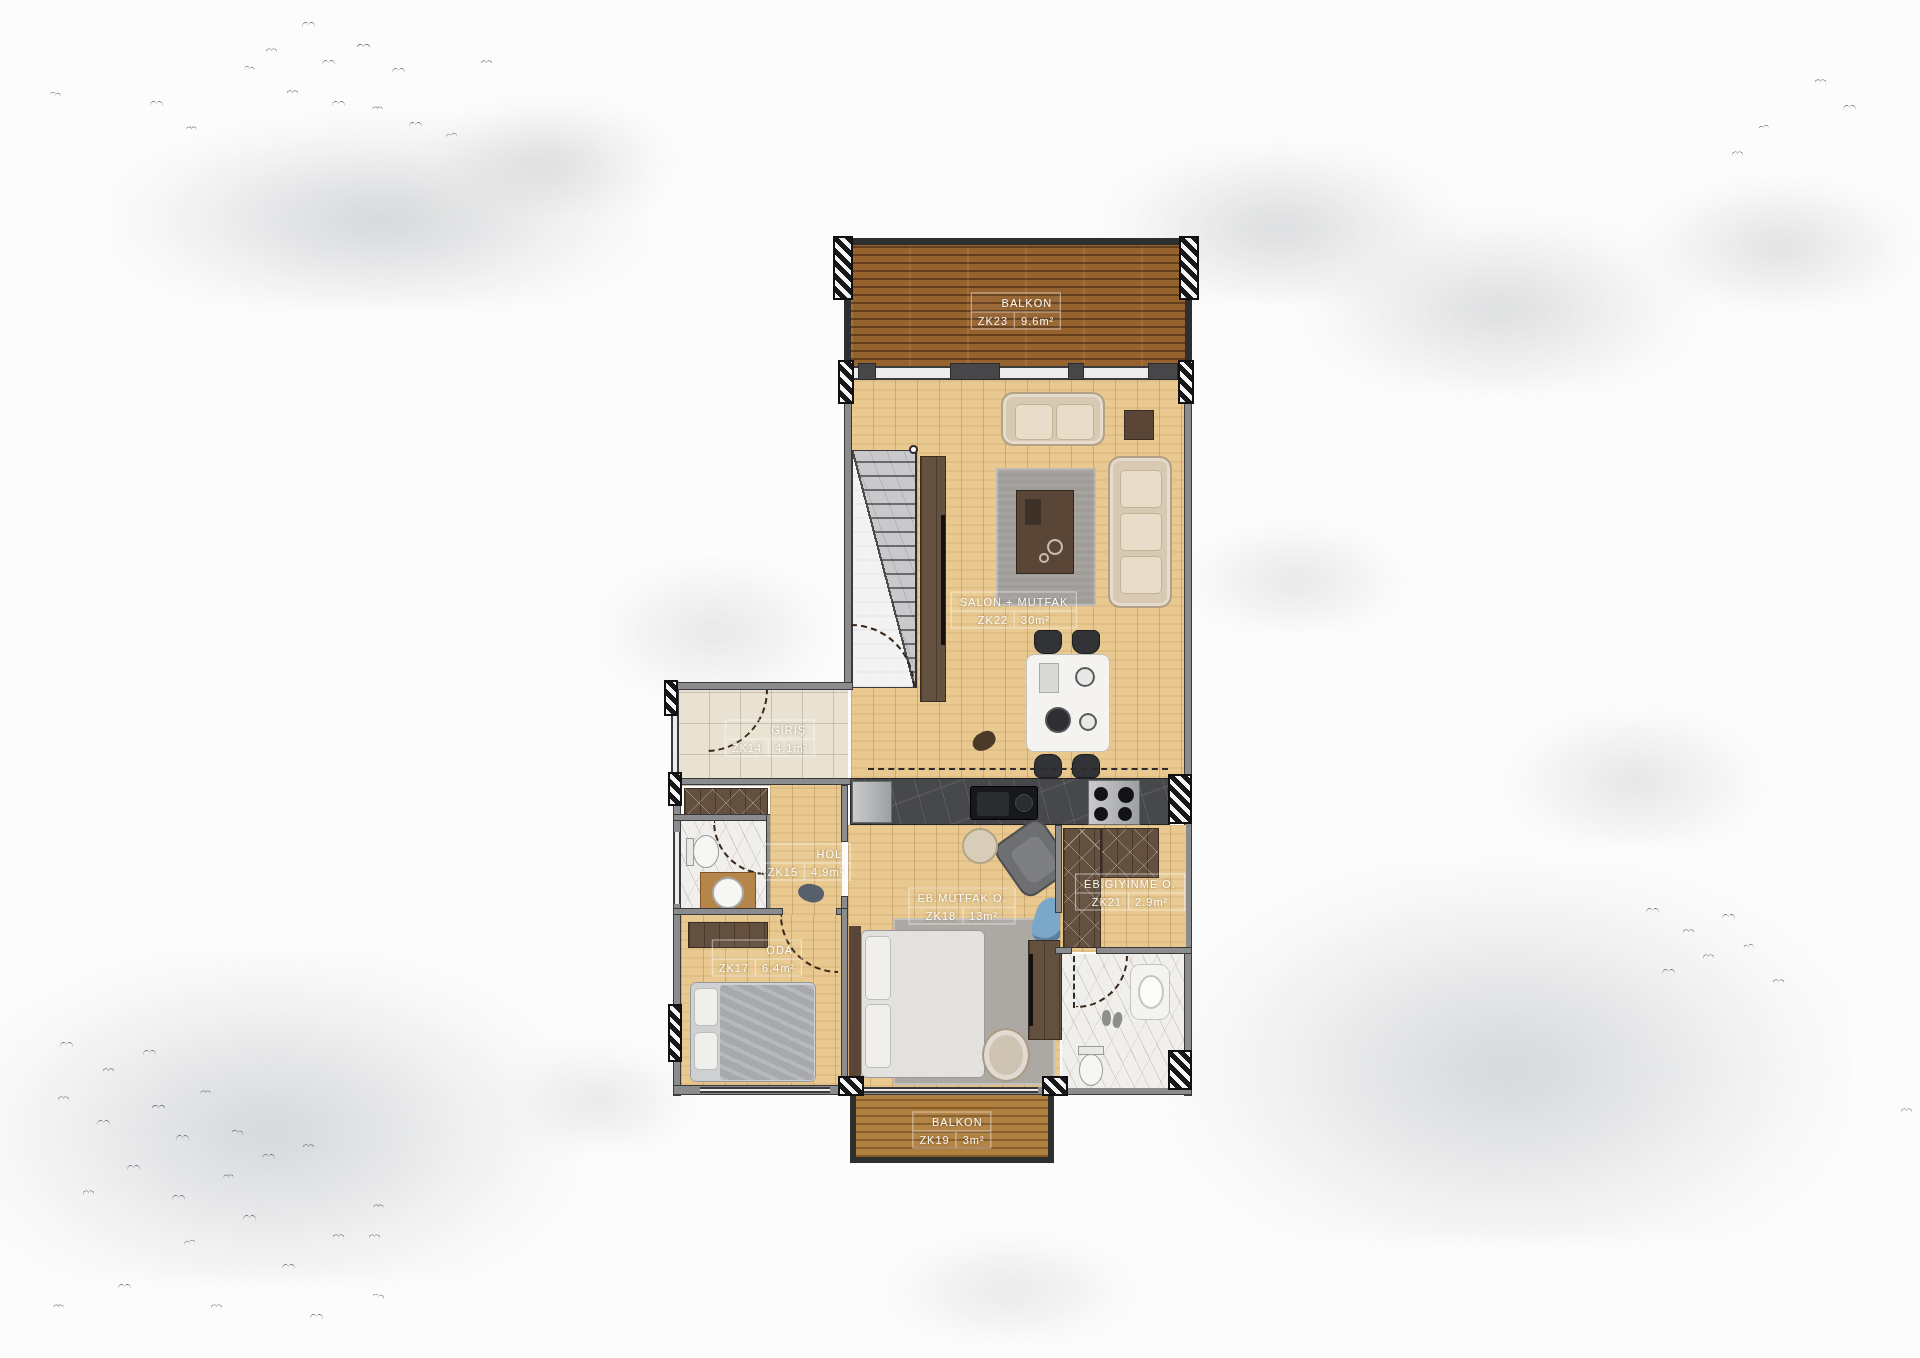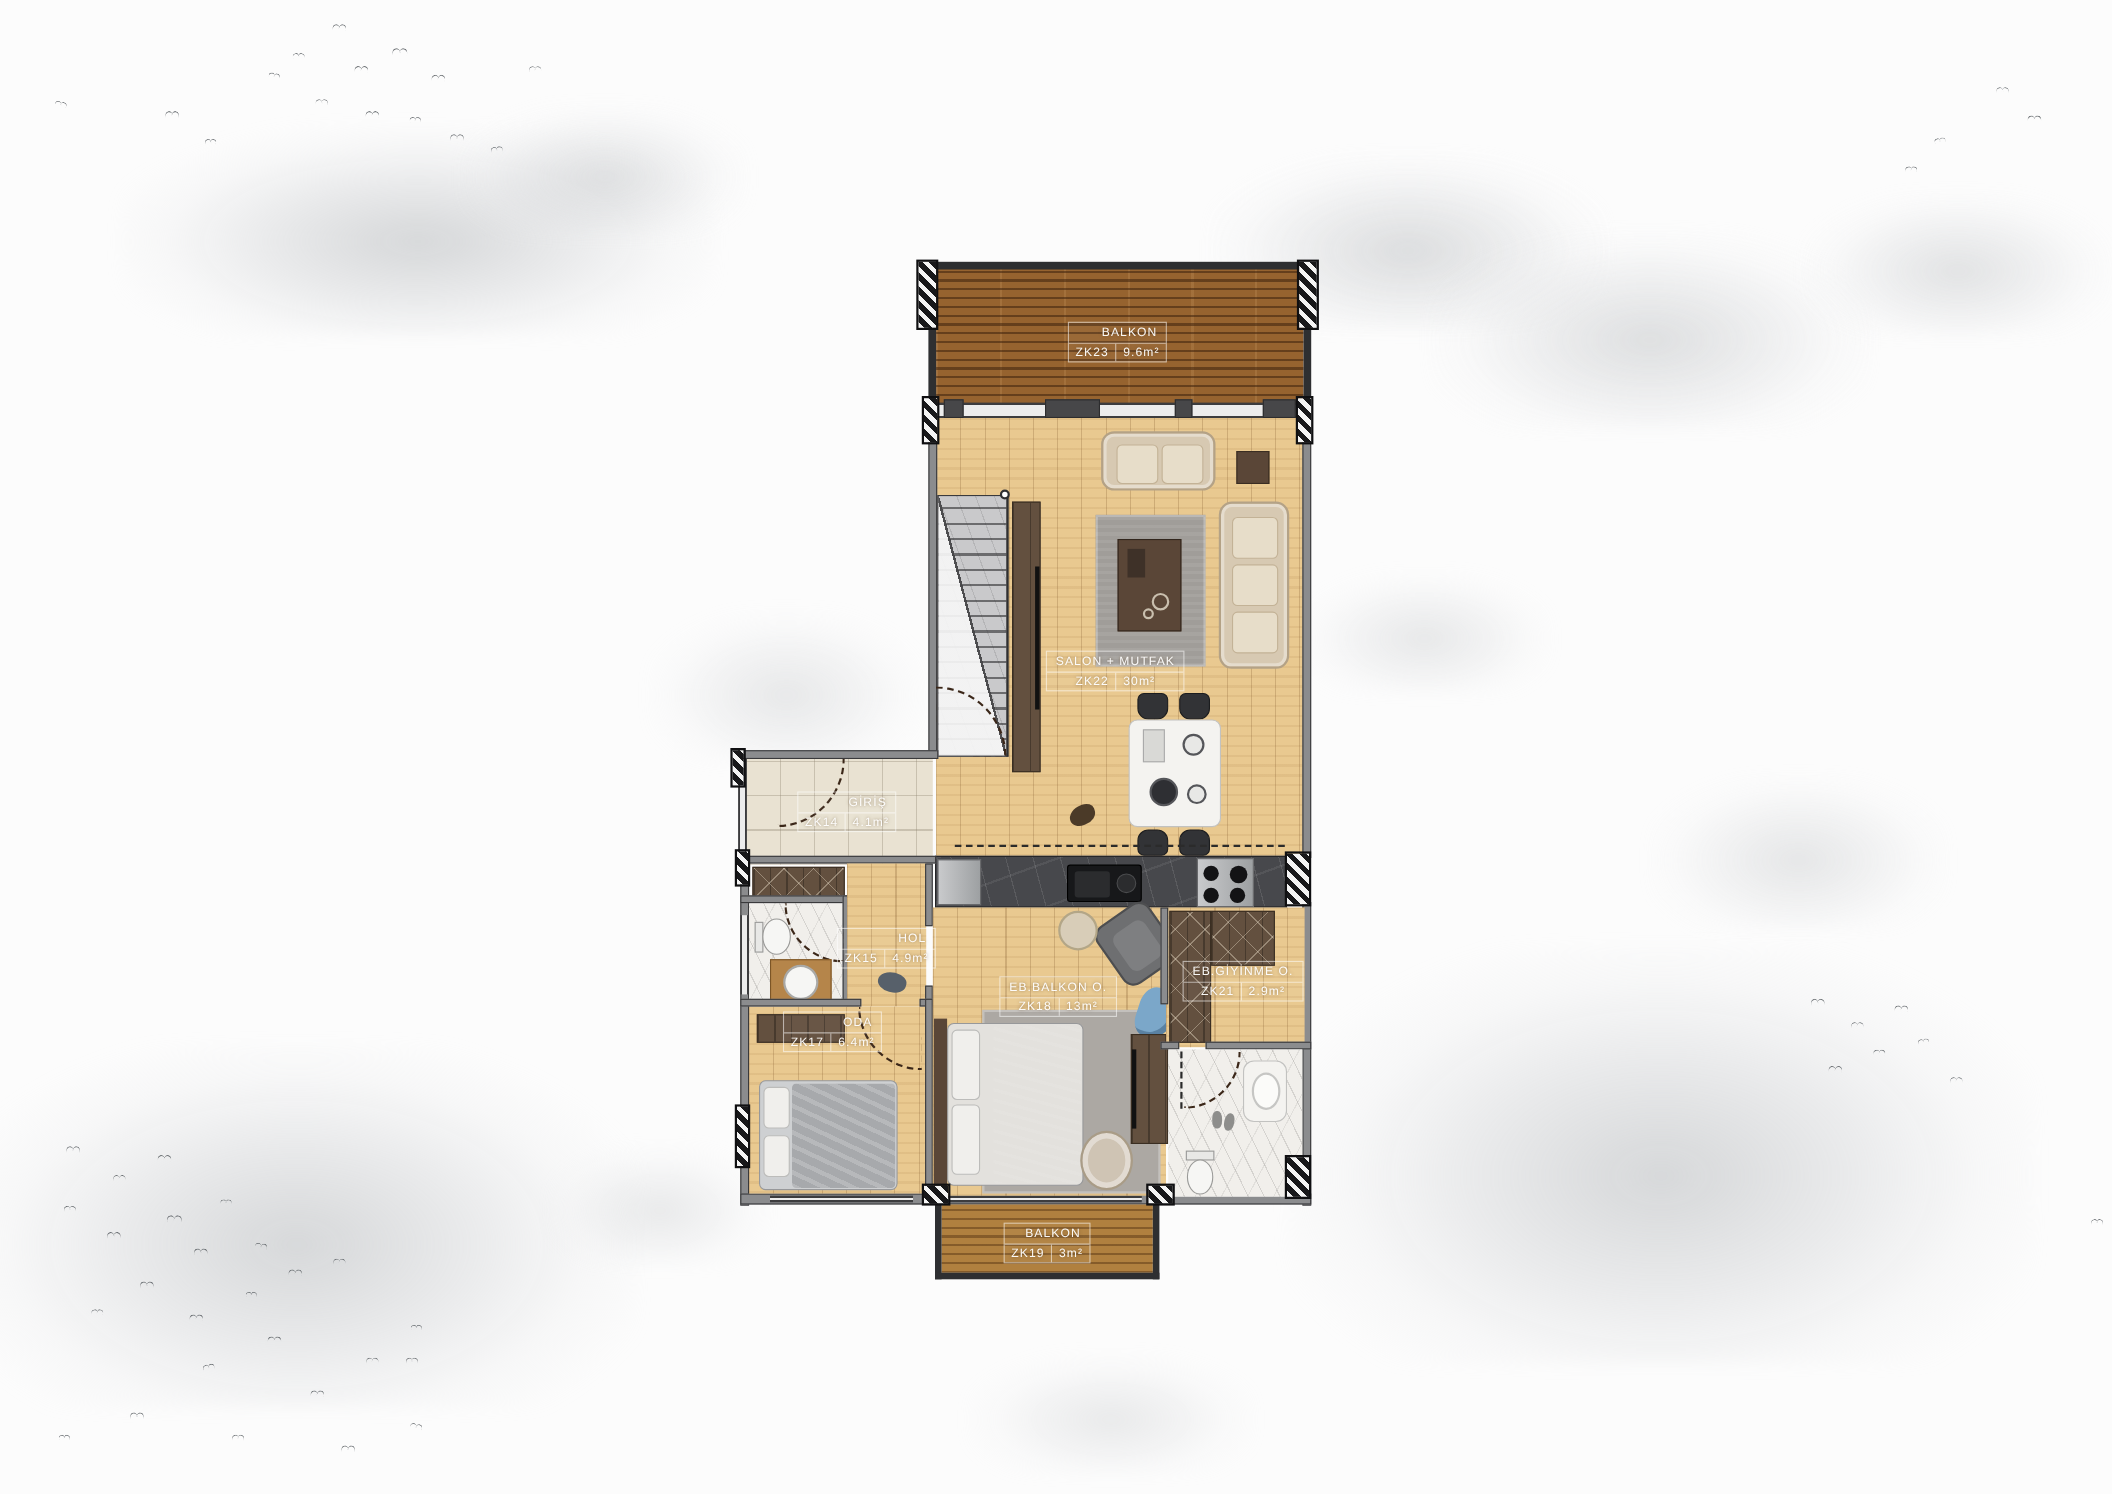--- a/index.html
+++ b/index.html
@@ -291,34 +291,34 @@
         </div>
     </div>
     <div class="room-label" style="left:806px;top:862px">
       <div class="rl-name">HOL</div>
       <div class="rl-row">
           <span>ZK15</span>
           <span class="rl-area">4.9m²</span>
         </div>
     </div>
     <div class="room-label" style="left:962px;top:906px">
-      <div class="rl-name">EB.BALKON O.</div>
+      <div class="rl-name">EB.MUTFAK O.</div>
       <div class="rl-row">
           <span>ZK18</span>
           <span class="rl-area">13m²</span>
         </div>
     </div>
     <div class="room-label" style="left:1130px;top:892px">
       <div class="rl-name">EB.GİYİNME O.</div>
       <div class="rl-row">
           <span>ZK21</span>
           <span class="rl-area">2.9m²</span>
         </div>
     </div>
-    <div class="room-label" style="left:757px;top:938px">
+    <div class="room-label" style="left:757px;top:958px">
       <div class="rl-name">ODA</div>
       <div class="rl-row">
           <span>ZK17</span>
           <span class="rl-area">6.4m²</span>
         </div>
     </div>
     <div class="room-label" style="left:952px;top:1130px">
       <div class="rl-name">BALKON</div>
       <div class="rl-row">
           <span>ZK19</span>

